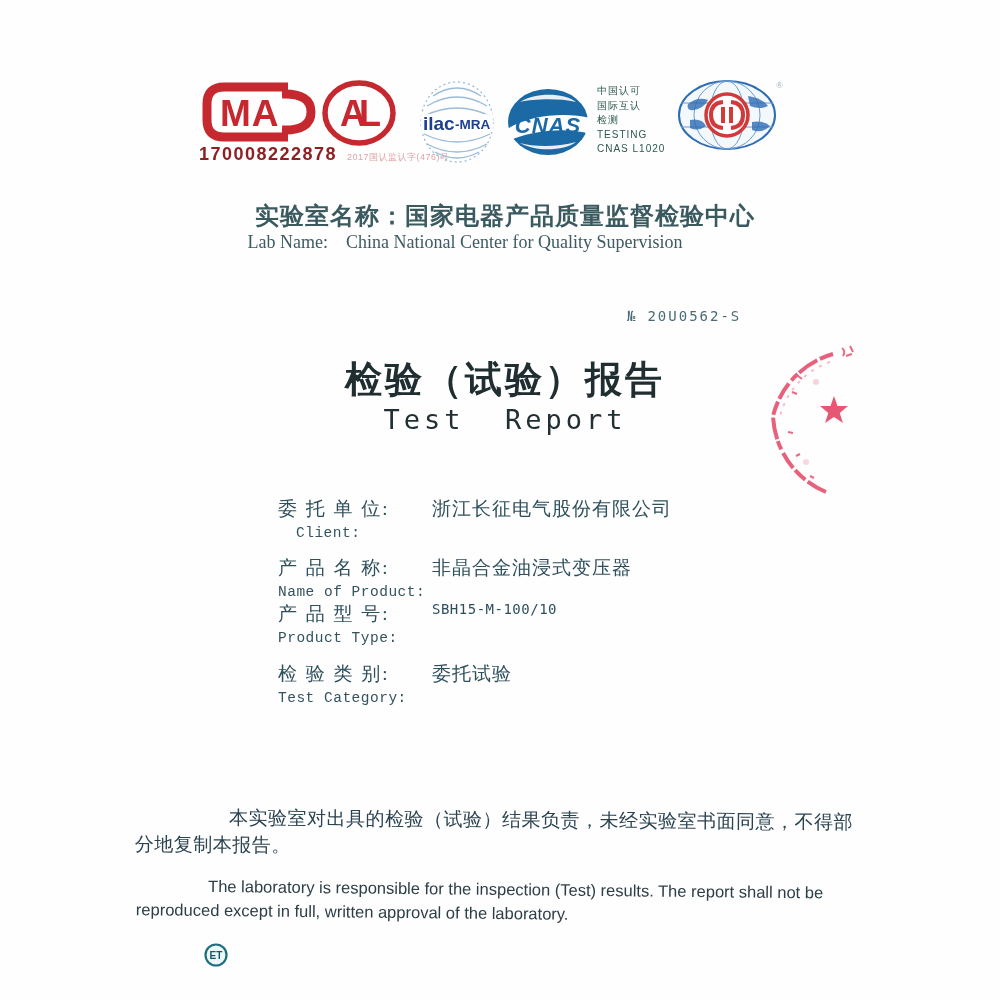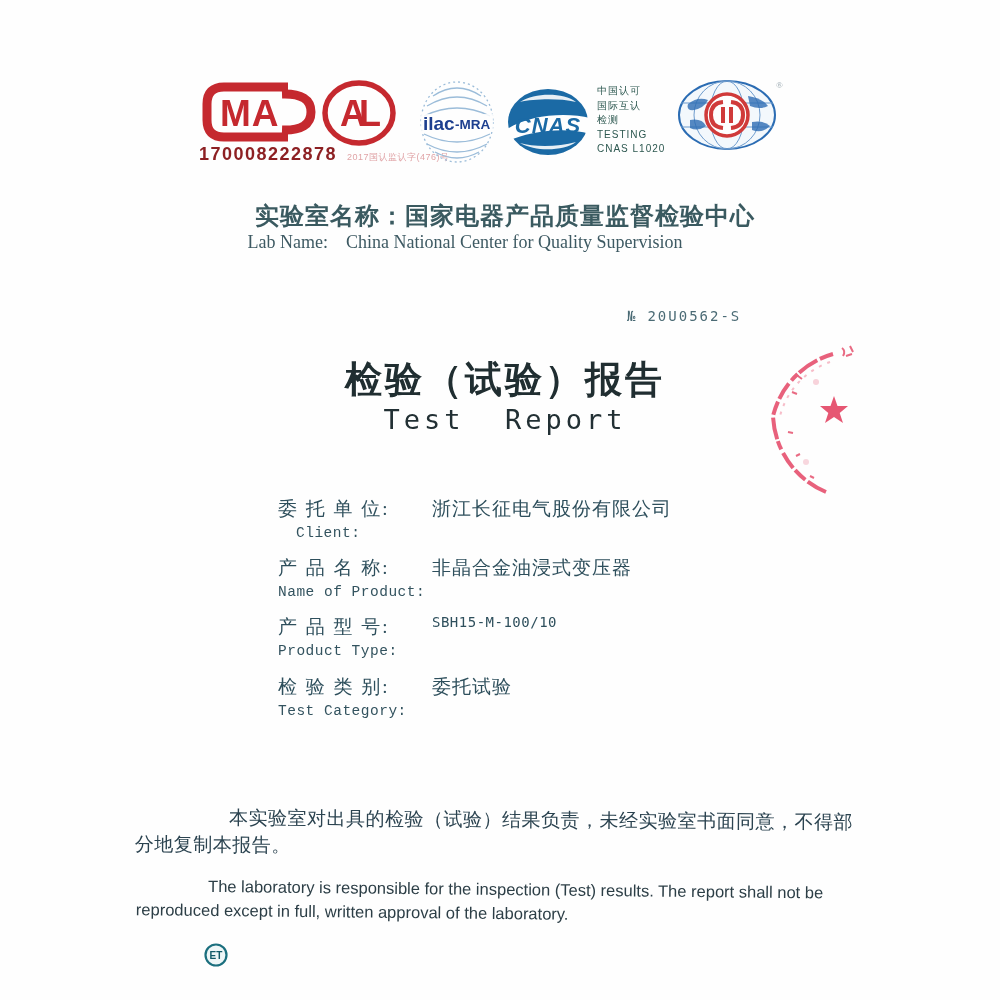--- a/index.html
+++ b/index.html
@@ -44,21 +44,21 @@
   .fields{position:absolute;left:278px;top:496px;width:560px;}
   .field{margin-bottom:12px;}
   .field-line1{display:flex;align-items:flex-start;font-size:19px;color:#2e4f5c;}
   .field-cn{letter-spacing:2px;min-width:142px;font-weight:500;}
   .field-val{margin-left:12px;letter-spacing:1px;}
   .field-val.mono{font-family:"DejaVu Sans Mono",monospace;font-size:14px;letter-spacing:.5px;}
   .field-en{font-family:"Liberation Mono",monospace;font-size:14.5px;color:#33535f;
             margin-top:3px;letter-spacing:.5px;}
   .field:nth-child(1) .field-en{margin-left:18px;}
   .field:nth-child(1){margin-bottom:14px;}
-  .field:nth-child(2){margin-bottom:14px;}
+  .field:nth-child(2){margin-bottom:1px;}
   .field:nth-child(3){margin-bottom:15px;}
 
   
   .foot-cn{position:absolute;left:135px;top:806px;width:732px;font-size:19px;
            line-height:27px;color:#2b4350;text-indent:94px;letter-spacing:.5px;
            transform:rotate(.4deg);}
   .foot-en{position:absolute;left:136px;top:877px;width:730px;
            font-family:"Liberation Sans",sans-serif;font-size:16.5px;line-height:24px;
            color:#2c3e46;text-indent:72px;transform:rotate(.6deg);}
   .et{position:absolute;left:203px;top:942px;}

